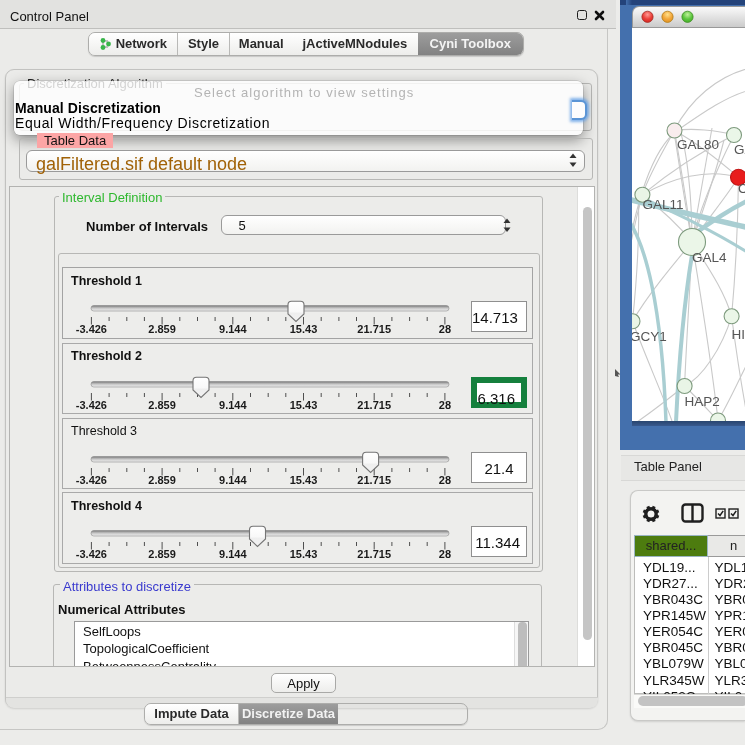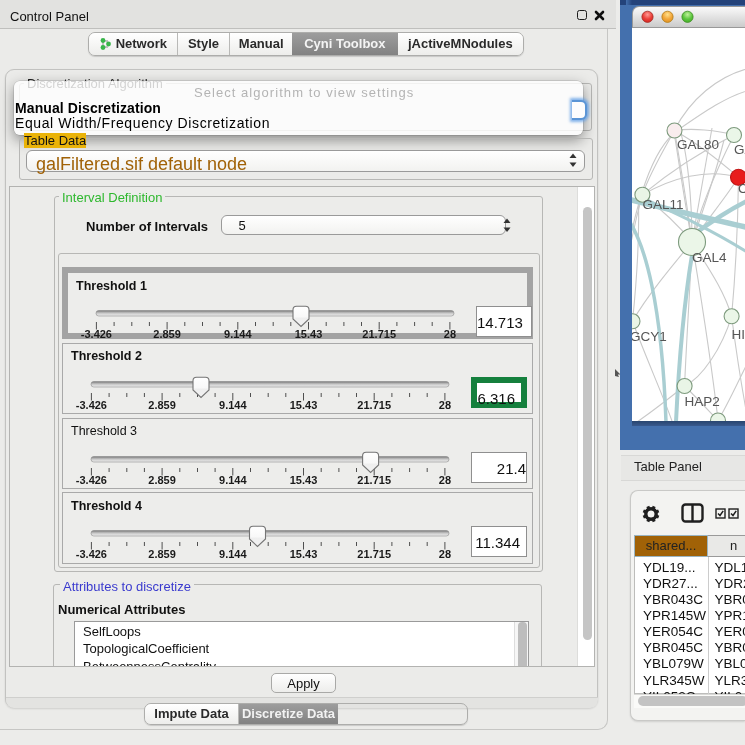--- a/index.html
+++ b/index.html
@@ -26,35 +26,35 @@
           <line x1="4" y1="10" x2="9" y2="10"></line>
           <line x1="4" y1="4" x2="9" y2="4"></line>
         </g>
         <circle cx="4" cy="3.5" r="2.4" fill="#39b54a"></circle>
         <circle cx="4" cy="10.5" r="2.4" fill="#39b54a"></circle>
         <circle cx="9.5" cy="7" r="2.4" fill="#39b54a"></circle>
       </svg>
 Network</div>
 <div style="width:53px;display:flex;align-items:center;justify-content:center;background:linear-gradient(#ffffff,#ededeb);border-right:1px solid #b9b9b7">Style</div>
 <div style="width:62px;display:flex;align-items:center;justify-content:center;background:linear-gradient(#ffffff,#ededeb)">Manual</div>
+<div style="width:126px;display:flex;align-items:center;justify-content:center;background:linear-gradient(#ffffff,#ededeb)">jActiveMNodules</div>
 <div style="width:106px;display:flex;align-items:center;justify-content:center;background:linear-gradient(#9d9d9d,#828282);color:#f4f4f4">Cyni Toolbox</div>
-<div style="width:126px;display:flex;align-items:center;justify-content:center;background:linear-gradient(#ffffff,#ededeb)">jActiveMNodules</div>
 </div>
 
 <div class="abs" style="left:19px;top:83px;width:573px;height:48px;border:1px solid #b7b7b5;border-radius:3px"></div>
 <div class="abs" style="left:24px;top:75.5px;font-size:13px;color:#222;background:#ebebe9;padding:0 3px">Discretization Algorithm</div>
 
 <div class="abs" style="left:14px;top:80.5px;width:569px;height:54.5px;background:rgba(255,255,255,0.8);border-radius:6px;box-shadow:0 5px 14px rgba(0,0,0,0.42), 0 0 0 0.5px rgba(0,0,0,0.18)"></div>
 <div class="abs" style="left:572px;top:99.5px;width:14.5px;height:20.5px;background:#fdfdfd;border:2px solid #5b95d5;border-left:none;border-radius:0 6px 6px 0;box-shadow:0 0 3px 2px rgba(100,160,230,0.8)"></div>
 <div class="abs" style="left:194px;top:85px;width:250px;font-size:13px;color:#b4b4b4;letter-spacing:1.05px">Select algorithm to view settings</div>
 <div class="abs" style="left:15px;top:100px;font-size:14px;font-weight:bold;color:#000;letter-spacing:0.1px">Manual Discretization</div>
 <div class="abs" style="left:15px;top:114.5px;font-size:14px;color:#000;letter-spacing:0.6px">Equal Width/Frequency Discretization</div>
 
 <div class="abs" style="left:19px;top:138px;width:574px;height:42px;border:1px solid #b7b7b5;border-radius:3px"></div>
-<div class="abs" style="left:24px;top:133px;font-size:13px;color:#111;background:#eab308;padding:0 0">Table Data</div>
+<div class="abs" style="left:37px;top:133px;font-size:13px;color:#111;background:#fca5a5;padding:0 7px">Table Data</div>
 <div class="abs" style="left:26px;top:150px;width:559px;height:21.5px;background:linear-gradient(#ffffff,#f2f2f0);border:1px solid #9a9a9a;border-radius:6px"></div>
 <div class="abs" style="left:36px;top:153.5px;font-size:18px;color:#a16207">galFiltered.sif default node</div>
 <svg class="abs" style="left:567px;top:153px" width="12" height="15">
     <path d="M6 0.5 L9.5 5 L2.5 5 Z" fill="#333"></path>
     <path d="M6 14 L9.5 9.5 L2.5 9.5 Z" fill="#333"></path>
   </svg>
 
 <div class="abs" style="left:8.5px;top:185.5px;width:586px;height:481px;border:1px solid #b3b3b1;background:#ececea"></div>
 <div class="abs" style="left:577px;top:186.5px;width:17px;height:479px;background:#ffffff;border-left:1px solid #dddddb"></div>
 <div class="abs" style="left:582.5px;top:207px;width:9px;height:433px;background:#c5c5c5;border-radius:4.5px"></div>
@@ -69,21 +69,21 @@
   <div class="abs" style="left:211px;top:28.5px;width:285.5px;height:20px;background:linear-gradient(#ffffff,#f2f2f0);border:1px solid #9a9a9a;border-radius:6px"></div>
   <div class="abs" style="left:229px;top:31px;font-size:13px;color:#111">5</div>
   <svg class="abs" style="left:491px;top:31px" width="12" height="15">
         <path d="M6 0.5 L9.5 5 L2.5 5 Z" fill="#333"></path>
         <path d="M6 14 L9.5 9.5 L2.5 9.5 Z" fill="#333"></path>
       </svg>
 
   <div class="abs" style="left:48px;top:66.5px;width:482px;height:315px;border:1px solid #b7b7b5;border-radius:3px"></div>
 
   <div class="abs" style="left:-9.5px;top:-186.5px;width:567px;height:760px">
-<div style="position:absolute;left:62px;top:267px;width:471px;height:71.5px;background:#ededeb;border:6px solid #a3a3a3;box-sizing:border-box">
+<div style="position:absolute;left:62px;top:267px;width:471px;height:71.5px;background:#ededeb;border:1px solid #a3a3a3;box-sizing:border-box">
 <div style="position:absolute;left:8px;top:5.5px;font-size:12.5px;font-weight:bold;color:#111">Threshold 1</div>
 <svg width="471" height="71" style="position:absolute;left:0;top:0">
             <defs>
               <linearGradient id="tg" x1="0" y1="0" x2="0" y2="1">
                 <stop offset="0" stop-color="#6f6f6f"></stop>
                 <stop offset="0.28" stop-color="#a9a9a9"></stop>
                 <stop offset="0.55" stop-color="#cdcdcd"></stop>
                 <stop offset="1" stop-color="#efefef"></stop>
               </linearGradient>
               <linearGradient id="th" x1="0" y1="0" x2="0" y2="1">
@@ -226,21 +226,21 @@
             <g font-family="Liberation Sans, sans-serif" font-size="11" font-weight="bold" fill="#1a1a1a">
               <text x="28.4" y="64.5" text-anchor="middle">-3.426</text>
               <text x="99.1" y="64.5" text-anchor="middle">2.859</text>
               <text x="169.8" y="64.5" text-anchor="middle">9.144</text>
               <text x="240.5" y="64.5" text-anchor="middle">15.43</text>
               <text x="311.2" y="64.5" text-anchor="middle">21.715</text>
               <text x="381.9" y="64.5" text-anchor="middle">28</text>
             </g>
             <path d="M299.6 46 L299.6 36.8 Q299.6 33.3 303.1 33.3 L312.1 33.3 Q315.6 33.3 315.6 36.8 L315.6 46 L307.6 53.5 Z" fill="url(#th)" stroke="#757575" stroke-width="1.1"></path>
           </svg>
-<div style="position:absolute;left:408px;top:33px;width:56px;height:31px;background:#fff;border:1px solid #8f8f8f;box-sizing:border-box;font-size:15px;color:#111;text-align:right;line-height:32px;box-sizing:border-box">21.4</div>
+<div style="position:absolute;left:408px;top:33px;width:56px;height:31px;background:#fff;border:1px solid #8f8f8f;box-sizing:border-box;font-size:15px;color:#111;text-align:center;line-height:32px;box-sizing:border-box">21.4</div>
 </div>
         <div style="position:absolute;left:62px;top:492px;width:471px;height:71.5px;background:#ededeb;border:1px solid #a9a9a9;box-sizing:border-box">
 <div style="position:absolute;left:8px;top:5.5px;font-size:12.5px;font-weight:bold;color:#111">Threshold 4</div>
 <svg width="471" height="71" style="position:absolute;left:0;top:0">
             <defs>
               <linearGradient id="tg" x1="0" y1="0" x2="0" y2="1">
                 <stop offset="0" stop-color="#6f6f6f"></stop>
                 <stop offset="0.28" stop-color="#a9a9a9"></stop>
                 <stop offset="0.55" stop-color="#cdcdcd"></stop>
                 <stop offset="1" stop-color="#efefef"></stop>
@@ -434,21 +434,21 @@
 <svg width="11" height="11" style="position:absolute;left:715px;top:507.5px">
     <rect x="1" y="1" width="9" height="9" fill="none" stroke="#1f1f1f" stroke-width="1.4"></rect>
     <path d="M3 5.5 L5 7.5 L8.2 2.8" fill="none" stroke="#1f1f1f" stroke-width="1.5"></path>
   </svg>
 <svg width="11" height="11" style="position:absolute;left:727.5px;top:507.5px">
     <rect x="1" y="1" width="9" height="9" fill="none" stroke="#1f1f1f" stroke-width="1.4"></rect>
     <path d="M3 5.5 L5 7.5 L8.2 2.8" fill="none" stroke="#1f1f1f" stroke-width="1.5"></path>
   </svg>
 
 <div class="abs" style="left:634px;top:535px;width:111px;height:159px;background:#ffffff;border:1px solid #bdbdbb;border-right:none"></div>
-<div class="abs" style="left:634px;top:535px;width:74px;height:21.5px;background:#a16207;border:1px solid #9ab4c2;text-align:center;font-size:13px;color:#222;line-height:20px">shared...</div>
+<div class="abs" style="left:634px;top:535px;width:74px;height:21.5px;background:#4d7c0f;border:1px solid #9ab4c2;text-align:center;font-size:13px;color:#222;line-height:20px">shared...</div>
 <div class="abs" style="left:708px;top:535px;width:37px;height:21.5px;background:#e9e9e7;border-top:1px solid #9a9a9a;border-bottom:1px solid #9a9a9a;font-size:13px;color:#222;padding-left:22px;line-height:20px">n</div>
 <div class="abs" style="left:708px;top:556.5px;width:1px;height:137.5px;background:#cccccc"></div>
 
 <div style="position:absolute;left:643px;top:559.8px;font-size:13.5px;color:#111">YDL19...</div>
 <div style="position:absolute;left:714.5px;top:559.8px;font-size:13.5px;color:#111">YDL1</div>
 <div style="position:absolute;left:643px;top:575.9px;font-size:13.5px;color:#111">YDR27...</div>
 <div style="position:absolute;left:714.5px;top:575.9px;font-size:13.5px;color:#111">YDR2</div>
 <div style="position:absolute;left:643px;top:592.0px;font-size:13.5px;color:#111">YBR043C</div>
 <div style="position:absolute;left:714.5px;top:592.0px;font-size:13.5px;color:#111">YBR0</div>
 <div style="position:absolute;left:643px;top:608.1px;font-size:13.5px;color:#111">YPR145W</div>

